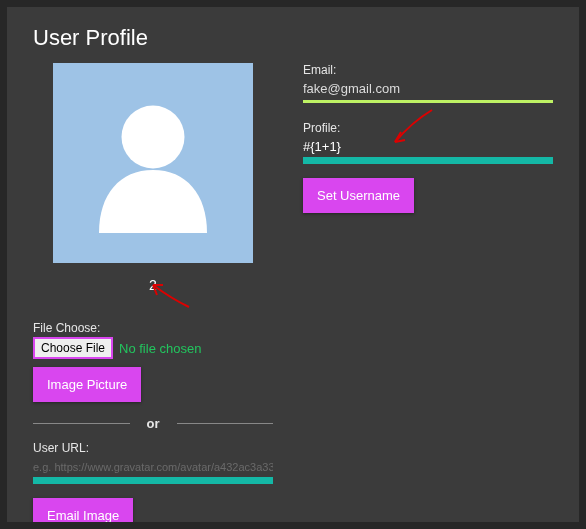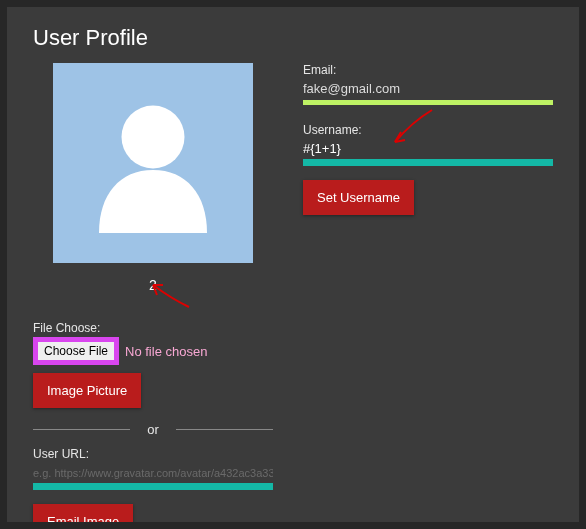--- a/index.html
+++ b/index.html
@@ -52,67 +52,68 @@
     font-size: 12px;
     color: #e6e6e6;
     display: block;
     margin-bottom: 2px;
   }
   .ro-value {
     font-size: 13px;
     color: #dcdcdc;
   }
   .underline {
-    border-bottom: 5px solid #bef264;
+    border-bottom: 3px solid #bef264;
     padding-bottom: 3px;
     margin-bottom: 18px;
   }
   .text-input {
     width: 100%;
     background: transparent;
     border: none;
     border-bottom: 7px solid #14b8a6;
     color: #fff;
     font-size: 13px;
     padding: 2px 0 3px 0;
     outline: none;
     margin-bottom: 14px;
   }
   .text-input::placeholder { color: #6a6a6a; font-size: 11px; }
   .btn {
-    background: #b91c1c;
+    background: #d946ef;
     color: #fff;
     border: none;
     padding: 10px 14px;
     font-size: 13px;
     cursor: pointer;
     box-shadow: 0 1px 3px rgba(0,0,0,0.4);
   }
   .file-row {
     display: flex;
     align-items: center;
     gap: 6px;
     margin-bottom: 8px;
   }
   .choose-file {
     background: #efefef;
     color: #000;
-    border: 5px solid #d946ef;
+    border: 2px solid #d946ef;
     font-size: 12px;
     padding: 2px 6px;
     cursor: pointer;
   }
-  .file-status { font-size: 13px; color: #f9a8d4; }
+  .file-status { font-size: 13px; color: #22c55e; }
   .sep {
     display: flex;
     align-items: center;
     gap: 17px;
     margin: 14px 0 10px 0;
     color: #e6e6e6;
     font-size: 13px;
+    font-weight: bold;
   }
   .sep .line { flex: 1; border-top: 1px solid #888; }
 
   
   .arrow {
     position: absolute;
     pointer-events: none;
   }
   .wrap { position: relative; }
 </style>
@@ -157,21 +158,21 @@
       </div>
     </div>
 
     <div class="right">
       <div class="underline">
         <span class="label">Email:</span>
         <span class="ro-value">fake@gmail.com</span>
       </div>
 
       <div>
-        <span class="label">Username:</span>
+        <span class="label">Profile:</span>
         <input class="text-input" type="text" value="#{1+1}" style="">
         <button class="btn">Set Username</button>
       </div>
     </div>
   </div>
 
   <svg class="arrow" style="left:380px; top:95px;" width="50" height="50">
     <path d="M45 8 Q25 20 8 40" stroke="#d00" stroke-width="2" fill="none"></path>
     <path d="M8 40 L14 30 M8 40 L18 38" stroke="#d00" stroke-width="2" fill="none"></path>
   </svg>

